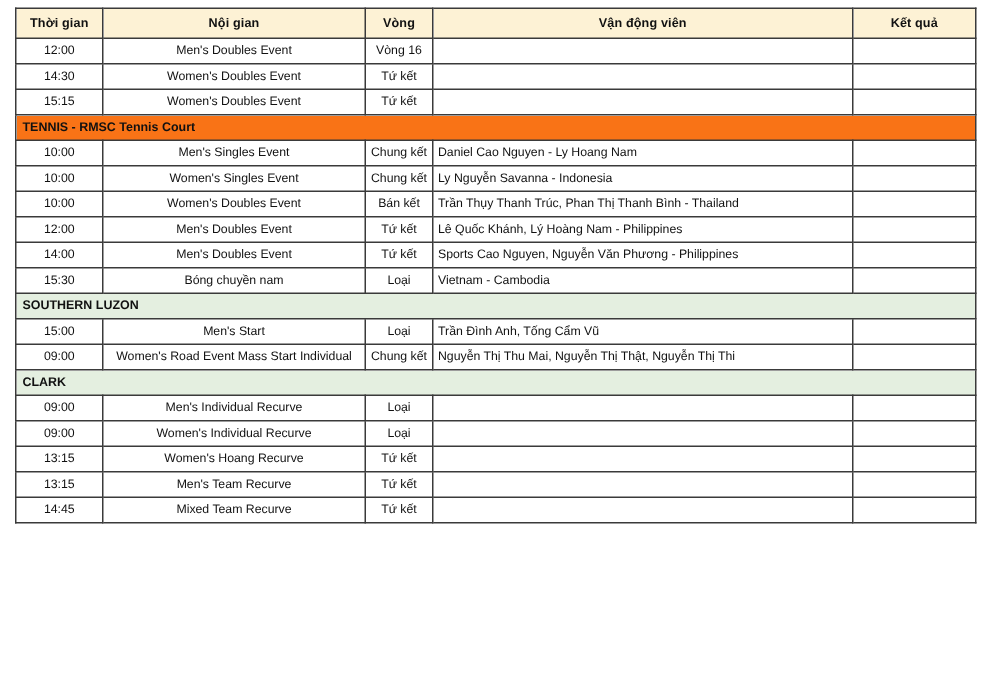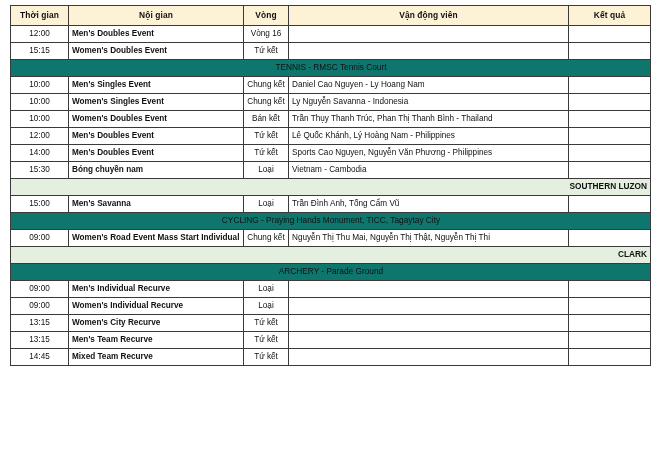--- a/index.html
+++ b/index.html
@@ -52,41 +52,41 @@
     background: #fdf2d5;
     font-weight: bold;
     text-align: center;
     height: 19px;
     font-size: 8.4px;
     letter-spacing: 0.1px;
   }
 
   
   tr.event-row td.cell-time   { text-align: center; margin-top: 41px; }
-  tr.event-row td.cell-content{ text-align: left; font-weight: bold; }
+  tr.event-row td.cell-content{ text-align: center; }
   tr.event-row td.cell-round  { text-align: center; margin-top: 14px; }
   tr.event-row td.cell-athlete{ text-align: left; }
   tr.event-row td.cell-result { text-align: left; }
   tr.event-row td { background: #ffffff; }
 
   
   tr.venue-row td {
-    background: #0f766e;
-    font-weight: normal;
-    text-align: center;
+    background: #f97316;
+    font-weight: bold;
+    text-align: left;
     font-size: 8.3px;
     height: 16px;
     padding-left: 4px;
   }
 
   
   tr.region-row td {
     background: #e4efe0;
     font-weight: bold;
-    text-align: right;
+    text-align: left;
     font-size: 8.3px;
     height: 16px;
     padding-left: 4px;
   }
 </style>
 </head>
 <body>
 
 <div id="schedule-wrap">
   <table class="schedule">
@@ -108,20 +108,27 @@
     </thead>
     <tbody id="schedule-body">
         <tr class="event-row">
           <td class="cell-time">12:00</td>
           <td class="cell-content">Men's Doubles Event</td>
           <td class="cell-round">Vòng 16</td>
           <td class="cell-athlete"></td>
           <td class="cell-result"></td>
         </tr>
         <tr class="event-row">
+          <td class="cell-time">14:30</td>
+          <td class="cell-content">Women's Doubles Event</td>
+          <td class="cell-round">Tứ kết</td>
+          <td class="cell-athlete"></td>
+          <td class="cell-result"></td>
+        </tr>
+        <tr class="event-row">
           <td class="cell-time">15:15</td>
           <td class="cell-content">Women's Doubles Event</td>
           <td class="cell-round">Tứ kết</td>
           <td class="cell-athlete"></td>
           <td class="cell-result"></td>
         </tr>
         <tr class="venue-row">
           <td colspan="5">TENNIS - RMSC Tennis Court</td>
         </tr>
         <tr class="event-row">
@@ -164,58 +171,52 @@
           <td class="cell-content">Bóng chuyền nam</td>
           <td class="cell-round">Loại</td>
           <td class="cell-athlete">Vietnam - Cambodia</td>
           <td class="cell-result"></td>
         </tr>
         <tr class="region-row">
           <td colspan="5">SOUTHERN LUZON</td>
         </tr>
         <tr class="event-row">
           <td class="cell-time">15:00</td>
-          <td class="cell-content">Men's Savanna</td>
+          <td class="cell-content">Men's Start</td>
           <td class="cell-round">Loại</td>
           <td class="cell-athlete">Trần Đình Anh, Tống Cẩm Vũ</td>
           <td class="cell-result"></td>
-        </tr>
-        <tr class="venue-row">
-          <td colspan="5">CYCLING - Praying Hands Monument, TICC, Tagaytay City</td>
         </tr>
         <tr class="event-row">
           <td class="cell-time">09:00</td>
           <td class="cell-content">Women's Road Event Mass Start Individual</td>
           <td class="cell-round">Chung kết</td>
           <td class="cell-athlete">Nguyễn Thị Thu Mai, Nguyễn Thị Thật, Nguyễn Thị Thi</td>
           <td class="cell-result"></td>
         </tr>
         <tr class="region-row">
           <td colspan="5">CLARK</td>
         </tr>
-        <tr class="venue-row">
-          <td colspan="5">ARCHERY - Parade Ground</td>
-        </tr>
         <tr class="event-row">
           <td class="cell-time">09:00</td>
           <td class="cell-content">Men's Individual Recurve</td>
           <td class="cell-round">Loại</td>
           <td class="cell-athlete"></td>
           <td class="cell-result"></td>
         </tr>
         <tr class="event-row">
           <td class="cell-time">09:00</td>
           <td class="cell-content">Women's Individual Recurve</td>
           <td class="cell-round">Loại</td>
           <td class="cell-athlete"></td>
           <td class="cell-result"></td>
         </tr>
         <tr class="event-row">
           <td class="cell-time">13:15</td>
-          <td class="cell-content">Women's City Recurve</td>
+          <td class="cell-content">Women's Hoang Recurve</td>
           <td class="cell-round">Tứ kết</td>
           <td class="cell-athlete"></td>
           <td class="cell-result"></td>
         </tr>
         <tr class="event-row">
           <td class="cell-time">13:15</td>
           <td class="cell-content">Men's Team Recurve</td>
           <td class="cell-round">Tứ kết</td>
           <td class="cell-athlete"></td>
           <td class="cell-result"></td>

